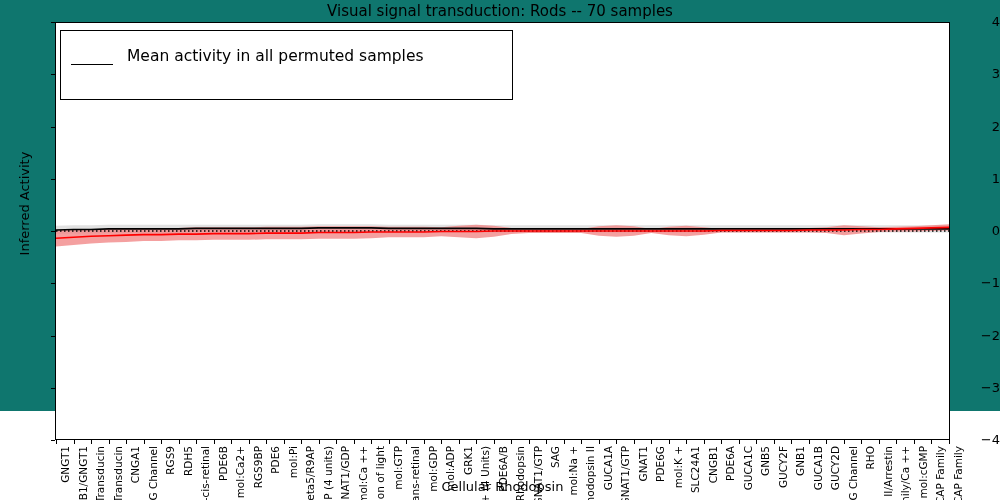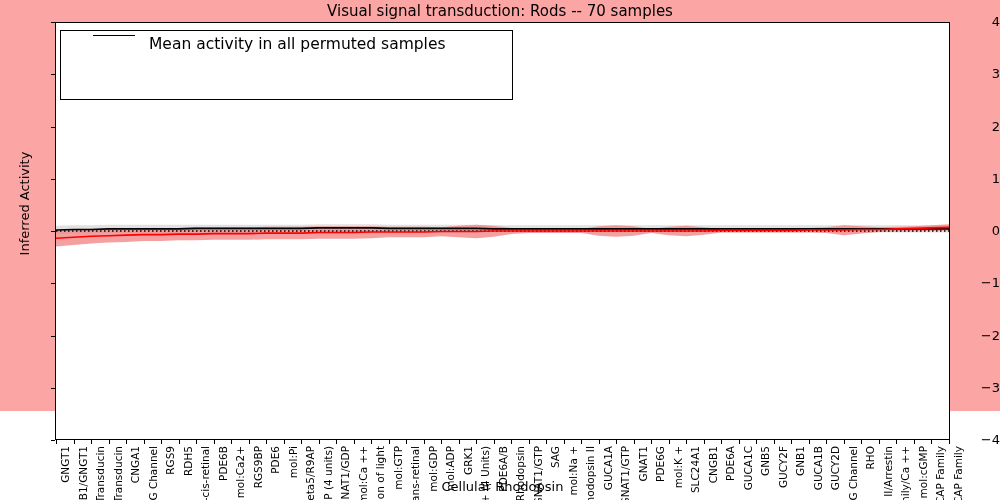--- a/index.html
+++ b/index.html
@@ -10,21 +10,21 @@
   body {
     width: 1000px;
     height: 500px;
     overflow: hidden;
     font-family: "DejaVu Sans", sans-serif;
   }
   #figure {
     position: relative;
     width: 1000px;
     height: 411px;
-    background: #fca5a5;
+    background: #0f766e;
   }
   #chart-title {
     position: absolute;
     left: 0;
     top: 2px;
     width: 1000px;
     text-align: center;
     font-size: 15px;
     color: #000000;
     letter-spacing: 0px;
@@ -101,24 +101,24 @@
     left: 60px;
     top: 30px;
     width: 453px;
     height: 70px;
     border: 1px solid #000000;
     background: #ffffff;
     box-sizing: border-box;
   }
   .legend-row {
     position: absolute;
-    left: 26px;
+    left: 4px;
     height: 30px;
     display: flex;
-    align-items: flex-start;
+    align-items: flex-end;
   }
   .legend-swatch {
     width: 42px;
     height: 0px;
     border-top: 1.6px solid #000000;
     margin-right: 14px;
     margin-left: 6px;
   }
   .legend-swatch.red { border-top-color: #ff0000; }
   .legend-text {

